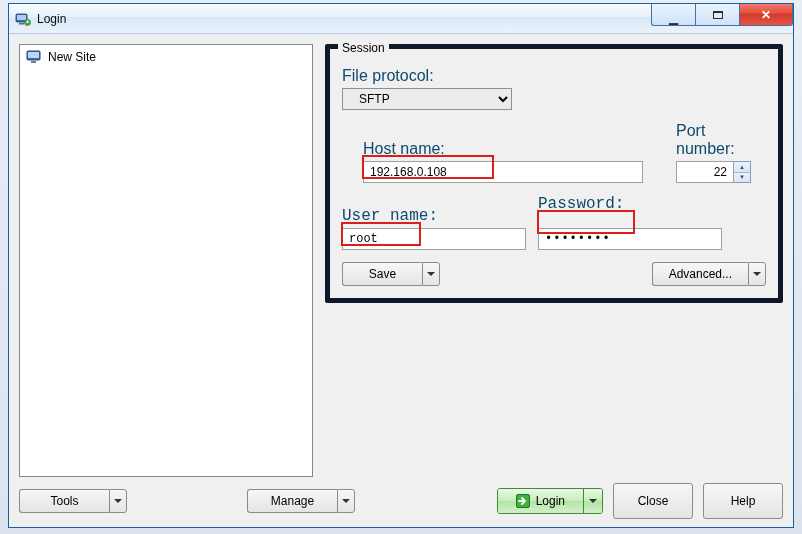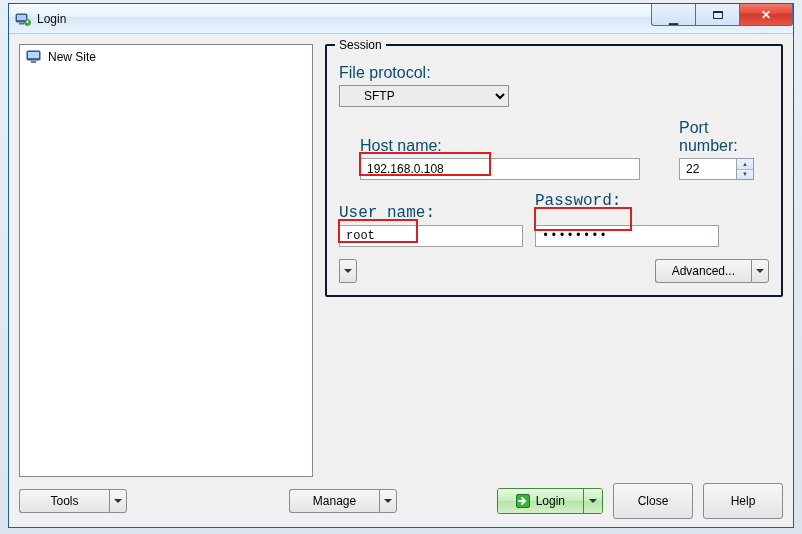--- a/index.html
+++ b/index.html
@@ -92,21 +92,21 @@
     padding: 1px 2px;
   }
   .monitor-icon {
     width:16px; height:14px; flex:none;
   }
   .session-panel {
     flex:1;
     position:relative;
   }
   .groupbox {
-    border:2px solid #0f172a;
+    border:5px solid #0f172a;
     border-radius:2px;
     position:relative;
     padding: 18px 12px 12px 12px;
     background:#f0f0f0;
   }
   .groupbox-title {
     position:absolute;
     left:8px; top:-8px;
     background:#f0f0f0;
     padding: 0 4px;
@@ -125,33 +125,33 @@
   }
   .col { display:flex; flex-direction:column; }
 
   
   select.sel {
     height: 22px;
     width: 170px;
     background:#ececec;
     border:1px solid #8e8f8f;
     font-family:inherit; font-size:12px;
-    padding: 1px 20px;
+    padding: 1px 12px;
   }
   input.txt {
     height: 22px;
     background:#fff;
     border:1px solid #9da0a4;
     font-family:inherit; font-size:12px;
     padding: 2px 6px;
     outline:none;
   }
   .hostname { width: 280px; }
   .portwrap { display:flex; }
-  .port { width: 58px; text-align:left; padding-right:4px; }
+  .port { width: 58px; text-align:right; padding-right:4px; }
   .spinner {
     width:17px; height:22px;
     display:flex; flex-direction:column;
     border:1px solid #8e9bb0; border-left:none;
   }
   .spinner div {
     flex:1; display:flex; align-items:center; justify-content:center;
     background: linear-gradient(#eaf2fc,#d7e6f8);
     font-size:6px; color:#3b5070;
   }
@@ -210,21 +210,21 @@
   }
 
   
   .bottom-bar {
     position:absolute;
     left:10px; right:10px; bottom:12px;
     height: 28px;
     display:flex;
     align-items:center;
   }
-  .bottom-left { display:flex; gap: 114px; }
+  .bottom-left { display:flex; gap: 72px; }
   .bottom-right { margin-left:auto; display:flex; gap: 10px; align-items:center; }
   .split-btn.tools .main { min-width: 90px; }
   .split-btn.manage .main { min-width: 90px; margin-left: 48px; }
   .login-split {
     display:inline-flex; height:26px;
     border:1px solid #3a8f2e;
     border-radius:3px;
     overflow:hidden;
   }
   .login-split .main {
@@ -330,20 +330,23 @@
             </div>
             <div class="col" style="position:relative;gap:12px;">
               <label class="field-label">Password:</label>
               <input class="txt password" type="text" value="••••••••" style="">
               <div class="host-highlight" style="left:-1px; top:15px; width:98px; height:24px;"></div>
             </div>
           </div>
 
           <div class="session-btn-row">
             <div class="split-btn">
+              <div class="main">
+                  <span>Save</span>
+                </div>
               <div class="drop">
                   <span class="tri-down"></span>
                 </div>
             </div>
             <div class="split-btn">
               <div class="main">
                   <span>Advanced...</span>
                 </div>
               <div class="drop">
                   <span class="tri-down"></span>

